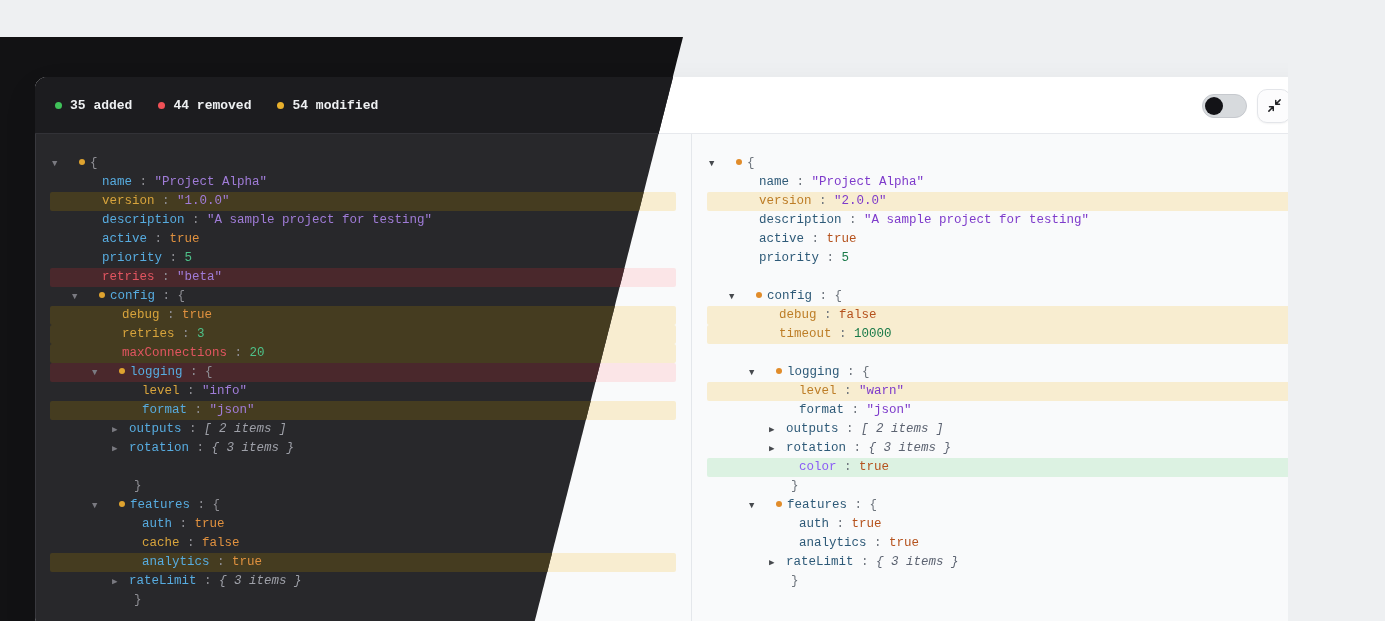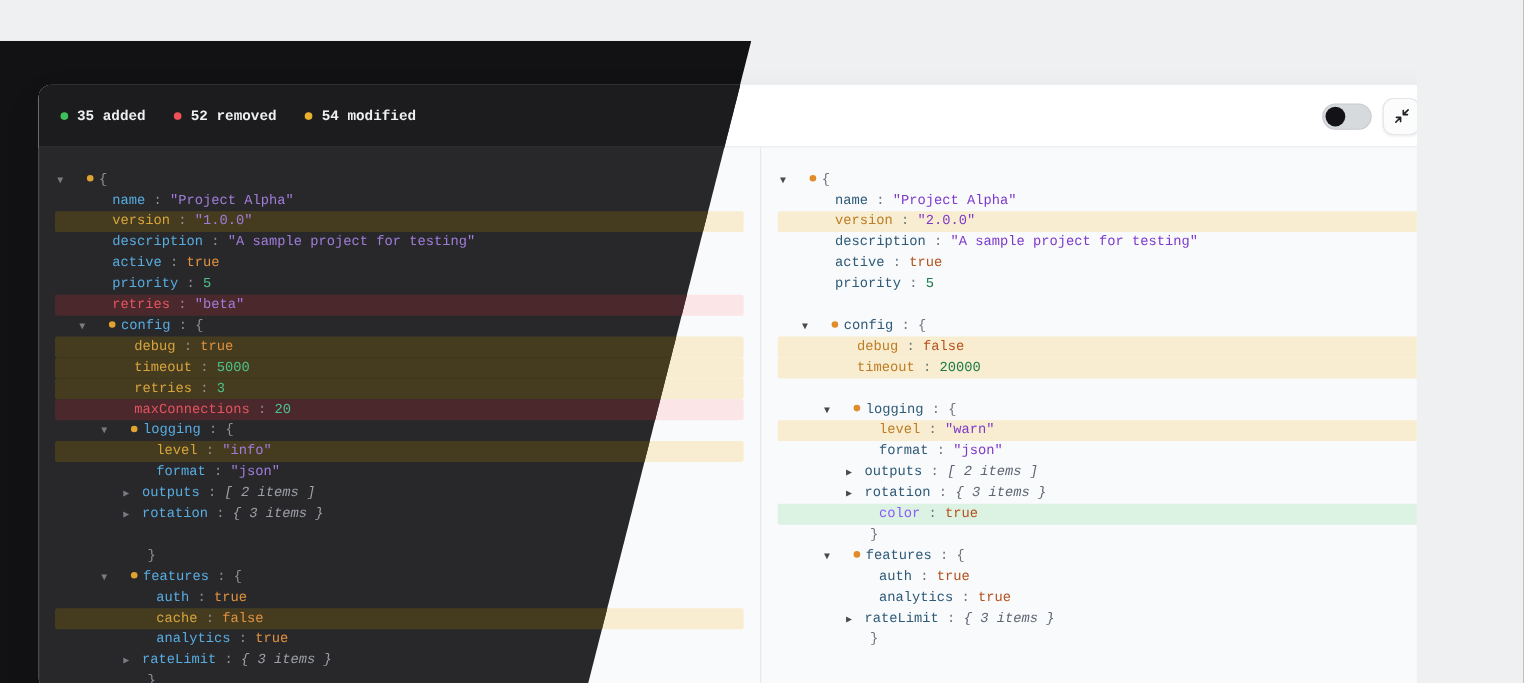--- a/index.html
+++ b/index.html
@@ -154,21 +154,21 @@
 
     <div class="content">
       <div class="hdr">
         <div class="badges" id="badges">
             <div class="badge">
               <span class="dot7" style="background: rgb(63, 193, 89);"></span>
               <span class="blabel">35 added</span>
             </div>
             <div class="badge">
               <span class="dot7" style="background: rgb(239, 80, 86);"></span>
-              <span class="blabel">52 removed</span>
+              <span class="blabel">44 removed</span>
             </div>
             <div class="badge">
               <span class="dot7" style="background: rgb(232, 176, 44);"></span>
               <span class="blabel">54 modified</span>
             </div>
           </div>
         <div class="controls">
           <div class="toggle">
             <div class="knob"></div>
           </div>
@@ -188,21 +188,20 @@
       <div class="pane pane-left t-dark" id="pane-left">
           <div class="row k-open s-normal ind-0"><span class="tri">▼</span><span class="dotm"></span><span class="val v-brace">{</span></div>
           <div class="row k-scalar s-normal ind-1"><span class="sp" style="width: 30px;"></span><span class="key">name</span><span class="sep"> : </span><span class="val v-string">"Project Alpha"</span></div>
           <div class="row k-scalar s-modified ind-1"><span class="sp" style="width: 30px;"></span><span class="key">version</span><span class="sep"> : </span><span class="val v-string">"1.0.0"</span></div>
           <div class="row k-scalar s-normal ind-1"><span class="sp" style="width: 30px;"></span><span class="key">description</span><span class="sep"> : </span><span class="val v-string">"A sample project for testing"</span></div>
           <div class="row k-scalar s-normal ind-1"><span class="sp" style="width: 30px;"></span><span class="key">active</span><span class="sep"> : </span><span class="val v-bool">true</span></div>
           <div class="row k-scalar s-normal ind-1"><span class="sp" style="width: 30px;"></span><span class="key">priority</span><span class="sep"> : </span><span class="val v-number">5</span></div>
           <div class="row k-scalar s-removed ind-1"><span class="sp" style="width: 30px;"></span><span class="key">retries</span><span class="sep"> : </span><span class="val v-string">"beta"</span></div>
           <div class="row k-open s-normal ind-1"><span class="tri">▼</span><span class="dotm"></span><span class="key">config</span><span class="sep"> : </span><span class="val v-brace">{</span></div>
           <div class="row k-scalar s-modified ind-2"><span class="sp" style="width: 30px;"></span><span class="key">debug</span><span class="sep"> : </span><span class="val v-bool">true</span></div>
-          <div class="row k-scalar s-modified ind-2"><span class="sp" style="width: 30px;"></span><span class="key">timeout</span><span class="sep"> : </span><span class="val v-number">5000</span></div>
           <div class="row k-scalar s-modified ind-2"><span class="sp" style="width: 30px;"></span><span class="key">retries</span><span class="sep"> : </span><span class="val v-number">3</span></div>
           <div class="row k-scalar s-removed ind-2"><span class="sp" style="width: 30px;"></span><span class="key">maxConnections</span><span class="sep"> : </span><span class="val v-number">20</span></div>
           <div class="row k-open s-normal ind-2"><span class="tri">▼</span><span class="dotm"></span><span class="key">logging</span><span class="sep"> : </span><span class="val v-brace">{</span></div>
           <div class="row k-scalar s-modified ind-3"><span class="sp" style="width: 30px;"></span><span class="key">level</span><span class="sep"> : </span><span class="val v-string">"info"</span></div>
           <div class="row k-scalar s-normal ind-3"><span class="sp" style="width: 30px;"></span><span class="key">format</span><span class="sep"> : </span><span class="val v-string">"json"</span></div>
           <div class="row k-collapsed s-normal ind-3"><span class="tri">▶</span><span class="key kc">outputs</span><span class="sep"> : </span><span class="val v-items">[ 2 items ]</span></div>
           <div class="row k-collapsed s-normal ind-3"><span class="tri">▶</span><span class="key kc">rotation</span><span class="sep"> : </span><span class="val v-items">{ 3 items }</span></div>
           <div class="row k-gap s-gap ind-0"></div>
           <div class="row k-close s-normal ind-3"><span class="sp" style="width: 22px;"></span><span class="val v-brace">}</span></div>
           <div class="row k-open s-normal ind-2"><span class="tri">▼</span><span class="dotm"></span><span class="key">features</span><span class="sep"> : </span><span class="val v-brace">{</span></div>
@@ -215,21 +214,21 @@
       <div class="pane pane-right t-light" id="pane-right">
           <div class="row k-open s-normal ind-0"><span class="tri">▼</span><span class="dotm"></span><span class="val v-brace">{</span></div>
           <div class="row k-scalar s-normal ind-1"><span class="sp" style="width: 30px;"></span><span class="key">name</span><span class="sep"> : </span><span class="val v-string">"Project Alpha"</span></div>
           <div class="row k-scalar s-modified ind-1"><span class="sp" style="width: 30px;"></span><span class="key">version</span><span class="sep"> : </span><span class="val v-string">"2.0.0"</span></div>
           <div class="row k-scalar s-normal ind-1"><span class="sp" style="width: 30px;"></span><span class="key">description</span><span class="sep"> : </span><span class="val v-string">"A sample project for testing"</span></div>
           <div class="row k-scalar s-normal ind-1"><span class="sp" style="width: 30px;"></span><span class="key">active</span><span class="sep"> : </span><span class="val v-bool">true</span></div>
           <div class="row k-scalar s-normal ind-1"><span class="sp" style="width: 30px;"></span><span class="key">priority</span><span class="sep"> : </span><span class="val v-number">5</span></div>
           <div class="row k-gap s-gap ind-0"></div>
           <div class="row k-open s-normal ind-1"><span class="tri">▼</span><span class="dotm"></span><span class="key">config</span><span class="sep"> : </span><span class="val v-brace">{</span></div>
           <div class="row k-scalar s-modified ind-2"><span class="sp" style="width: 30px;"></span><span class="key">debug</span><span class="sep"> : </span><span class="val v-bool">false</span></div>
-          <div class="row k-scalar s-modified ind-2"><span class="sp" style="width: 30px;"></span><span class="key">timeout</span><span class="sep"> : </span><span class="val v-number">20000</span></div>
+          <div class="row k-scalar s-modified ind-2"><span class="sp" style="width: 30px;"></span><span class="key">timeout</span><span class="sep"> : </span><span class="val v-number">10000</span></div>
           <div class="row k-gap s-gap ind-0"></div>
           <div class="row k-open s-normal ind-2"><span class="tri">▼</span><span class="dotm"></span><span class="key">logging</span><span class="sep"> : </span><span class="val v-brace">{</span></div>
           <div class="row k-scalar s-modified ind-3"><span class="sp" style="width: 30px;"></span><span class="key">level</span><span class="sep"> : </span><span class="val v-string">"warn"</span></div>
           <div class="row k-scalar s-normal ind-3"><span class="sp" style="width: 30px;"></span><span class="key">format</span><span class="sep"> : </span><span class="val v-string">"json"</span></div>
           <div class="row k-collapsed s-normal ind-3"><span class="tri">▶</span><span class="key kc">outputs</span><span class="sep"> : </span><span class="val v-items">[ 2 items ]</span></div>
           <div class="row k-collapsed s-normal ind-3"><span class="tri">▶</span><span class="key kc">rotation</span><span class="sep"> : </span><span class="val v-items">{ 3 items }</span></div>
           <div class="row k-scalar s-added ind-3"><span class="sp" style="width: 30px;"></span><span class="key">color</span><span class="sep"> : </span><span class="val v-bool">true</span></div>
           <div class="row k-close s-normal ind-3"><span class="sp" style="width: 22px;"></span><span class="val v-brace">}</span></div>
           <div class="row k-open s-normal ind-2"><span class="tri">▼</span><span class="dotm"></span><span class="key">features</span><span class="sep"> : </span><span class="val v-brace">{</span></div>
           <div class="row k-scalar s-normal ind-3"><span class="sp" style="width: 30px;"></span><span class="key">auth</span><span class="sep"> : </span><span class="val v-bool">true</span></div>

